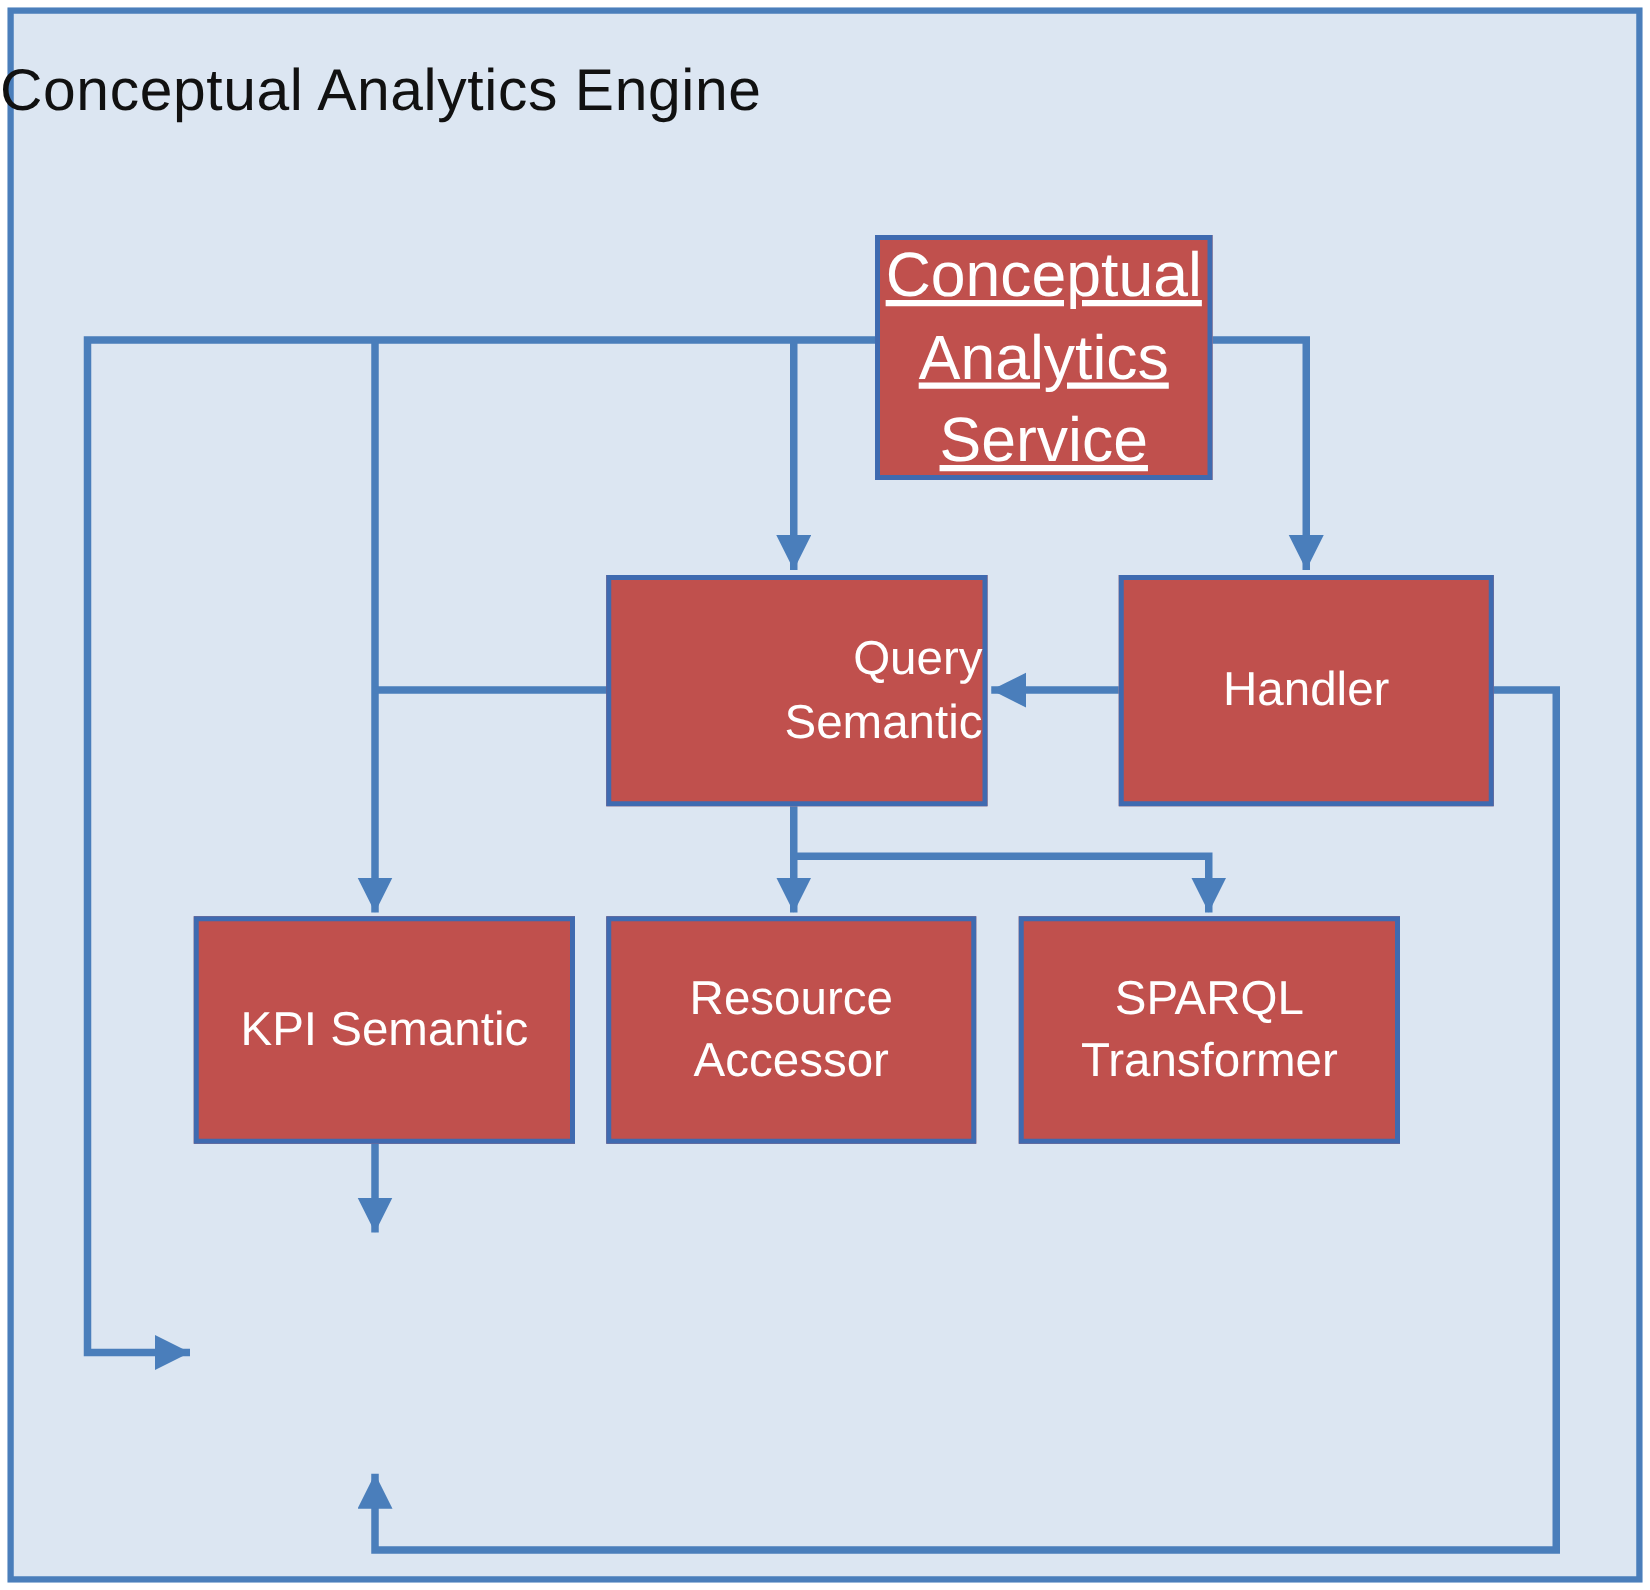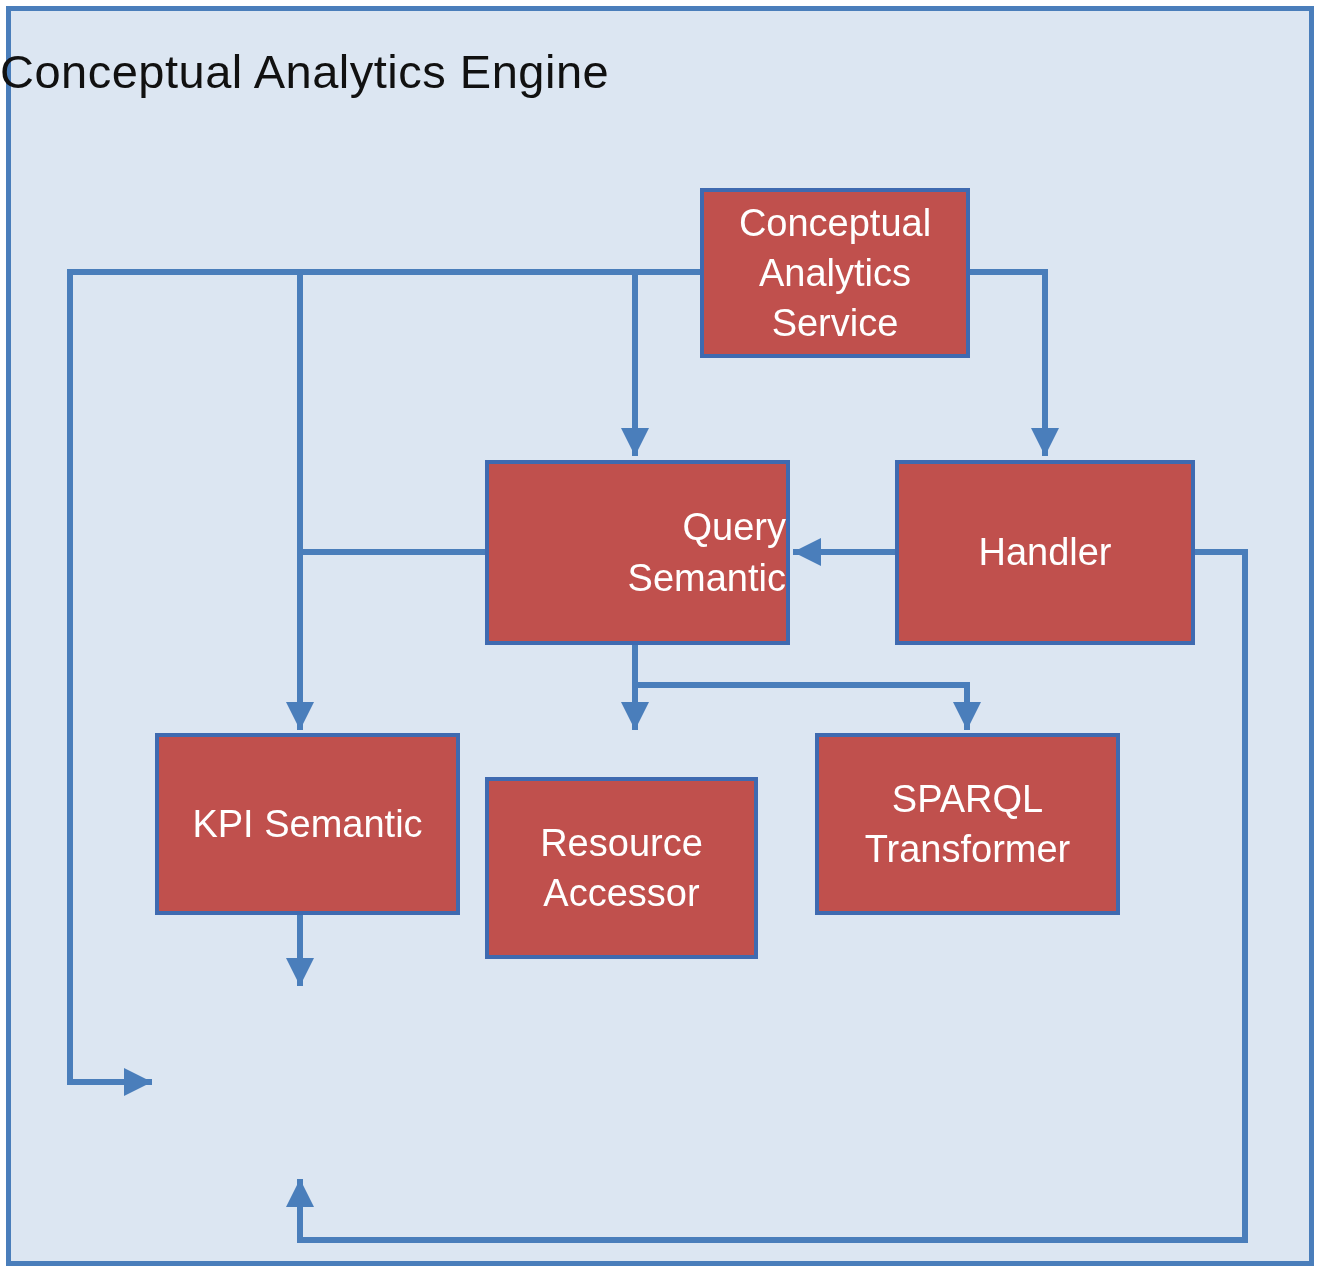--- a/index.html
+++ b/index.html
@@ -94,40 +94,40 @@
 
     <path class="edge" d="M 635 645 V 730" marker-end="url(#arr)"></path>
 
     <path class="edge" d="M 632 685 H 967 V 730" marker-end="url(#arr)"></path>
 
     <path class="edge" d="M 300 915 V 986" marker-end="url(#arr)"></path>
 
     <path class="edge" d="M 1195 552 H 1245 V 1240 H 300 V 1179" marker-end="url(#arr)"></path>
   </svg>
 
-  <div class="node red" style="left:700px; top:188px; width:270px; height:170px; font-size:38px;">
+  <div class="node red" style="left:700px; top:188px; width:270px; height:196px; font-size:50px;text-decoration:underline;">
     <span>Conceptual</span>
     <span>Analytics</span>
     <span>Service</span>
   </div>
 
   <div class="node red" style="left:485px; top:460px; width:305px; height:185px;align-items:flex-end;">
     <span>Query</span>
     <span>Semantic</span>
   </div>
 
   <div class="node red" style="left:895px; top:460px; width:300px; height:185px;">
     <span>Handler</span>
   </div>
 
   <div class="node red" style="left:155px; top:733px; width:305px; height:182px;">
     <span>KPI Semantic</span>
   </div>
 
-  <div class="node red" style="left:485px; top:733px; width:273px; height:182px;margin-top:44px;">
+  <div class="node red" style="left:485px; top:733px; width:296px; height:182px;">
     <span>Resource</span>
     <span>Accessor</span>
   </div>
 
   <div class="node red" style="left:815px; top:733px; width:305px; height:182px;">
     <span>SPARQL</span>
     <span>Transformer</span>
   </div>
 
 

